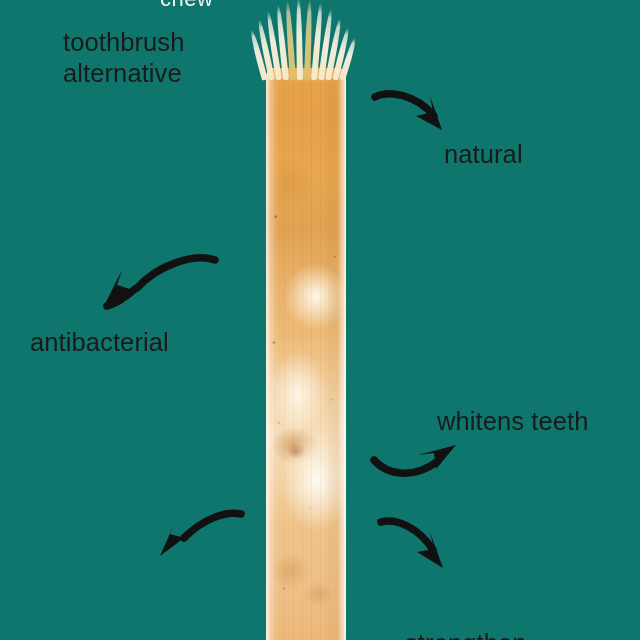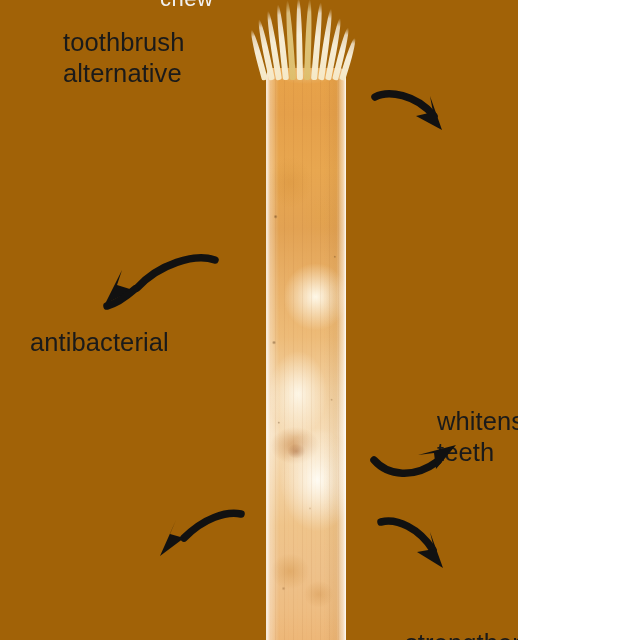--- a/index.html
+++ b/index.html
@@ -2,23 +2,23 @@
 <html><head>
 <meta charset="utf-8">
 <style>
   html, body {
     margin: 0;
     padding: 0;
     background: #ffffff;
   }
   #canvas {
     position: relative;
-    width: 518px;
+    width: 640px;
     height: 640px;
-    background: #a16207;
+    background: #0f766e;
     overflow: hidden;
     font-family: "Liberation Sans", sans-serif;
   }
 
   
   .product-stage {
     position: absolute;
     left: 0; top: 0;
     width: 640px; height: 640px;
     pointer-events: none;
@@ -199,20 +199,21 @@
   <div class="label" style="left:63px; top:27px;">toothbrush
 alternative</div>
 
   <div class="arrow" style="left:372px; top:88px;">
     <svg width="110" height="60" viewBox="0 0 110 60">
       <path d="M3,9 C16,2 44,6 62,28" stroke="#111" stroke-width="7.5" fill="none" stroke-linecap="round"></path>
       <path d="M70,42 L44,28 L61,24 L58,8 Z" fill="#111"></path>
     </svg>
   </div>
 
+  <div class="label" style="left:444px; top:139px;">natural</div>
 
   <div class="arrow" style="left:93px; top:252px;">
     <svg width="125" height="62" viewBox="0 0 125 62">
       <path d="M122,8 C102,1 66,12 44,36" stroke="#111" stroke-width="7.5" fill="none" stroke-linecap="round"></path>
       <path d="M12,52 L40,38 L24,33 L29,18 Z" fill="#111"></path>
       <path d="M42,37 C34,44 22,52 14,54" stroke="#111" stroke-width="7.5" fill="none" stroke-linecap="round"></path>
     </svg>
   </div>
 
   <div class="label" style="left:437px; top:406px;">whitens teeth</div>

